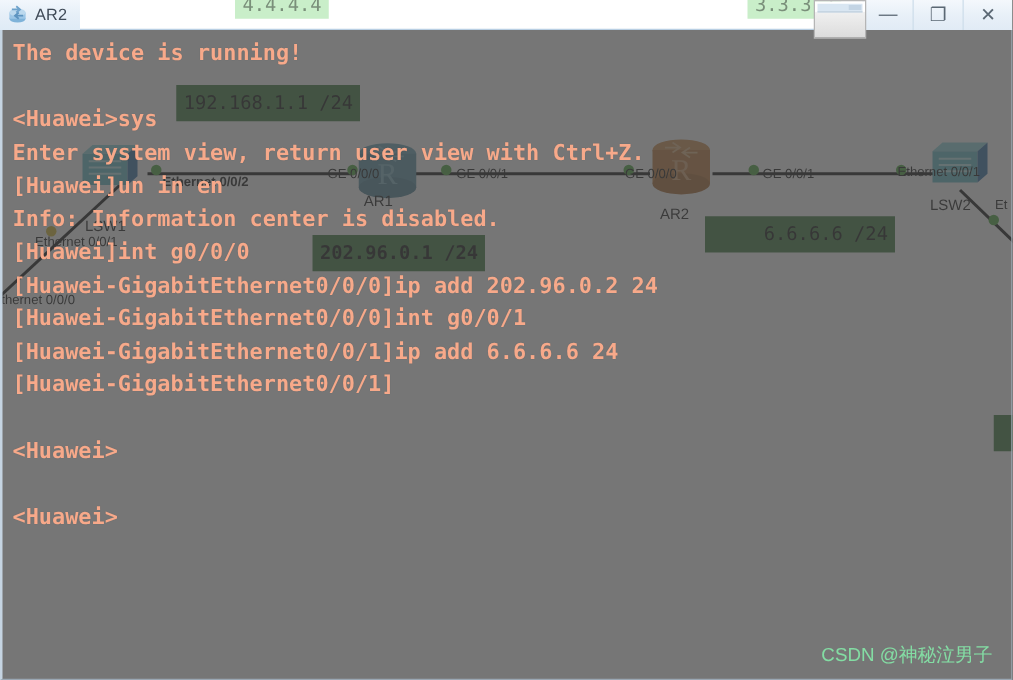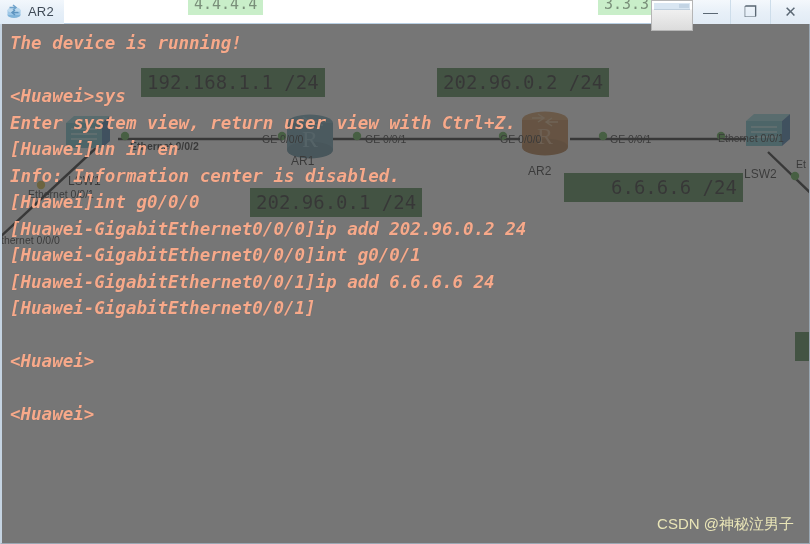--- a/index.html
+++ b/index.html
@@ -54,21 +54,21 @@
     position: absolute;
     width: 54px; height: 48px;
   }
 
   
   .ip-box {
     position: absolute;
     background: #3c7a3c;
     color: #0d0d0d;
     font-family: "DejaVu Sans Mono", monospace;
-    font-size: 19px;
+    font-size: 15px;
     line-height: 26px;
     padding: 1px 6px 2px 6px;
     white-space: pre;
     z-index: 4;
   }
   .ip-box.pale {
     background: #c9eec9;
     color: #7a8f7a;
     font-size: 15px;
     line-height: 18px;
@@ -174,29 +174,29 @@
     left: 8px; top: 6px;
     right: 0;
     font-family: "DejaVu Sans Mono", monospace;
     font-size: 17.5px;
     line-height: 26.5px;
     color: #f7a98a;
     white-space: pre;
     font-weight: bold;
     text-shadow: 0 0 1px rgba(0,0,0,.15);
   }
-  .term-line { height: 26.5px; font-style: italic; }
+  .term-line { height: 26.5px; }
 
   
   #watermark {
     position: absolute;
     right: 16px; bottom: 10px;
     font-family: "Liberation Sans", sans-serif;
     font-size: 15px;
-    color: #fef9c3;
+    color: #86efac;
     opacity: .85;
     z-index: 7;
     white-space: nowrap;
   }
 </style>
 </head>
 <body>
 
 <div id="root">
 
@@ -256,27 +256,26 @@
     <div class="node-label" style="left:528px; top:164px;">AR2</div>
     <div class="port-label" style="left:500px; top:133px;">GE 0/0/0</div>
     <div class="port-label" style="left:610px; top:133px;">GE 0/0/1</div>
 
     <svg class="switch" style="left:742px; top:111px;" viewBox="0 0 52 40">
       <polygon points="4,10 40,10 48,3 12,3" fill="#8fd8de"></polygon>
       <rect x="4" y="10" width="36" height="25" fill="#62bcc8"></rect>
       <polygon points="40,10 48,3 48,28 40,35" fill="#2f6fa8"></polygon>
       <path d="M9,16 h26 M9,21 h26 M9,26 h26" stroke="#bfeaee" stroke-width="1.6" fill="none"></path>
     </svg>
-    <div class="node-label" style="left:744px; top:167px;">LSW2</div>
+    <div class="node-label" style="left:744px; top:157px;">LSW2</div>
     <div class="port-label" style="left:718px; top:132px;">Ethernet 0/0/1</div>
     <div class="port-label" style="left:796px; top:158px;">Et</div>
 
     <div class="ip-box" style="left:141px; top:68px;">192.168.1.1 /24</div>
-    <div class="ip-box" style="left:437px; top:68px;">202.96.0.2 /24</div>
-    <div class="ip-box" style="left:250px; top:188px;">202.96.0.1 /24</div>
+    <div class="ip-box" style="left:250px; top:188px;font-weight:bold;">202.96.0.1 /24</div>
     <div class="ip-box" style="left:564px; top:173px;padding-left:47px;">6.6.6.6 /24</div>
     <div class="ip-box" style="left:795px; top:332px; width:16px; overflow:hidden;">&nbsp;</div>
 
     <div class="ip-box pale" style="left:188px; top:-6px;">4.4.4.4</div>
     <div class="ip-box pale" style="left:598px; top:-6px;">3.3.3.3</div>
   </div>
 
   <div id="console-window">
 
     <div id="titlebar" class="transparent-left">

